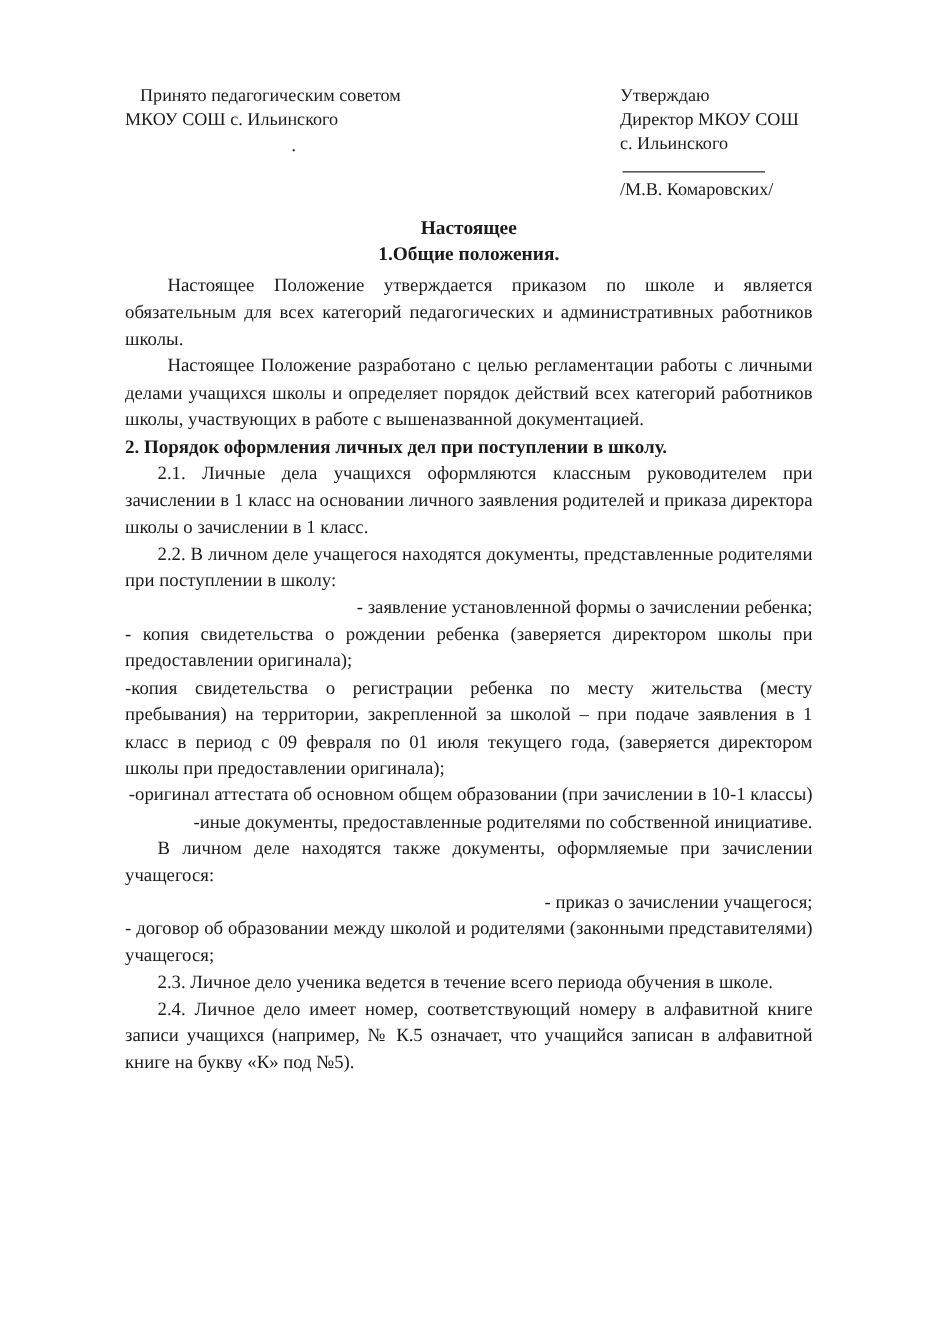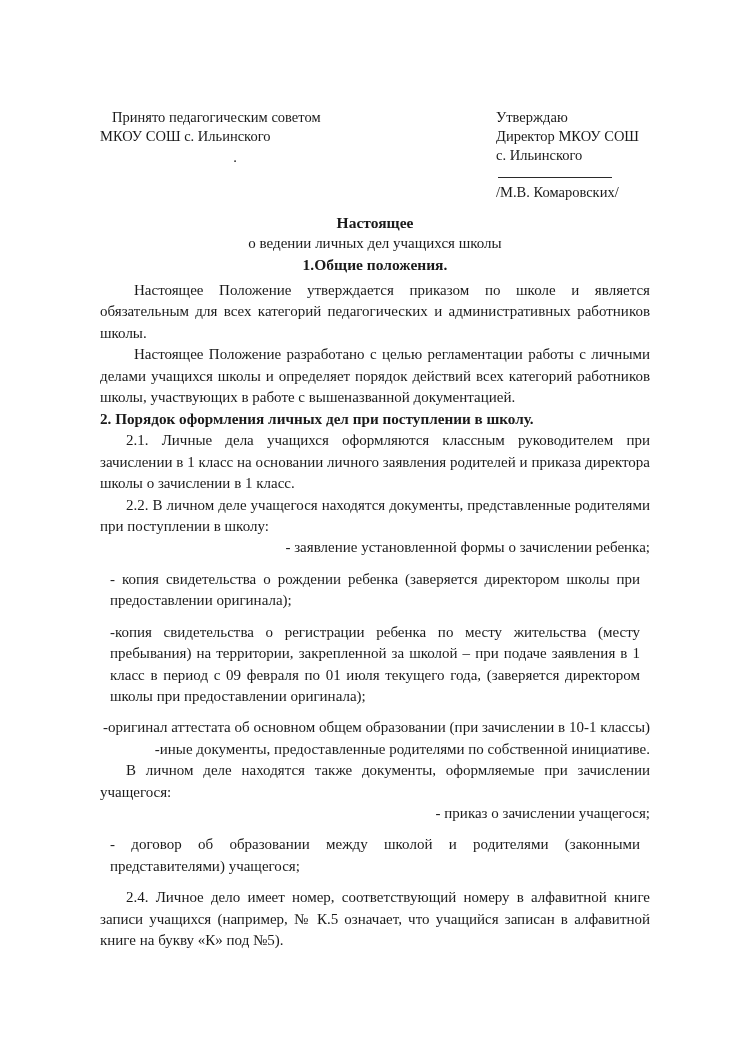--- a/index.html
+++ b/index.html
@@ -27,21 +27,20 @@
     top: 0;
     width: 550px;
   }
 
   
   .doc-header {
     position: relative;
     height: 120px;
     padding-top: 36px;
     box-sizing: border-box;
-    margin-top: 40px;
   }
   .header-left {
     position: absolute;
     left: 0;
     top: 68px;
     width: 300px;
     font-size: 14.5px;
     line-height: 19px;
   }
   .header-left .line-indent {
@@ -102,21 +101,21 @@
     text-align: justify;
     text-indent: 34px;
     text-justify: inter-word;
   }
   p.para-tight {
     margin: 0;
     text-align: justify;
     text-indent: 26px;
   }
   p.flush {
-    margin: 10px;
+    margin: 0;
     text-align: justify;
     text-indent: 0;
   }
   p.flush-left {
     margin: 0;
     text-align: right;
     text-indent: 0;
   }
   p.heading-bold {
     margin: 0;
@@ -151,21 +150,20 @@
         <div>Директор МКОУ СОШ</div>
         <div>с. Ильинского</div>
         <div class="sig-rule"></div>
         <div class="sig-name">/М.В. Комаровских/</div>
       </div>
 
     </div>
 
     <div class="title-block">
       <div class="title-main">Настоящее</div>
-      <div class="title-sub">о ведении личных дел учащихся школы</div>
       <div class="title-section">1.Общие положения.</div>
     </div>
 
     <div class="body-block">
 
       <p class="para">Настоящее Положение утверждается приказом по школе и является обязательным для всех категорий педагогических и административных работников школы.</p>
 
       <p class="para">Настоящее Положение разработано с целью регламентации работы с личными делами учащихся  школы и определяет порядок действий всех категорий работников школы, участвующих в работе с вышеназванной документацией.</p>
 
       <p class="heading-bold">2. Порядок оформления личных дел при поступлении в школу.</p>
@@ -184,19 +182,20 @@
 
       <p class="flush-left">-иные документы, предоставленные родителями по собственной инициативе.</p>
 
       <p class="para-tight">В личном деле находятся также документы, оформляемые при зачислении учащегося:</p>
 
       <p class="flush-left">- приказ о зачислении  учащегося;</p>
 
       <p class="flush">- договор  об образовании между     школой   и родителями (законными представителями)  учащегося;</p>
 
 
+      <p class="para-tight">2.3. Личное дело ученика ведется в течение всего периода обучения   в школе.</p>
 
       <p class="para-tight">2.4. Личное дело имеет номер, соответствующий номеру в алфавитной книге записи учащихся (например, № К.5 означает, что учащийся записан в алфавитной книге на букву «К» под №5).</p>
 
     </div>
 
   </div>
 </div>
 
 </body></html>

